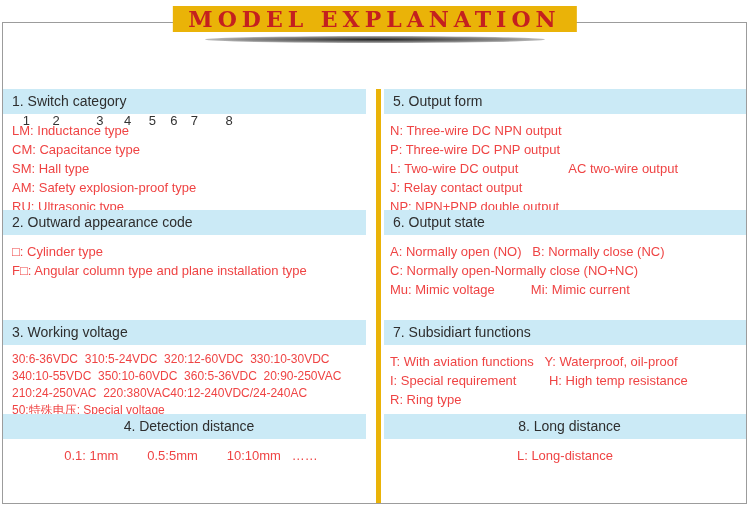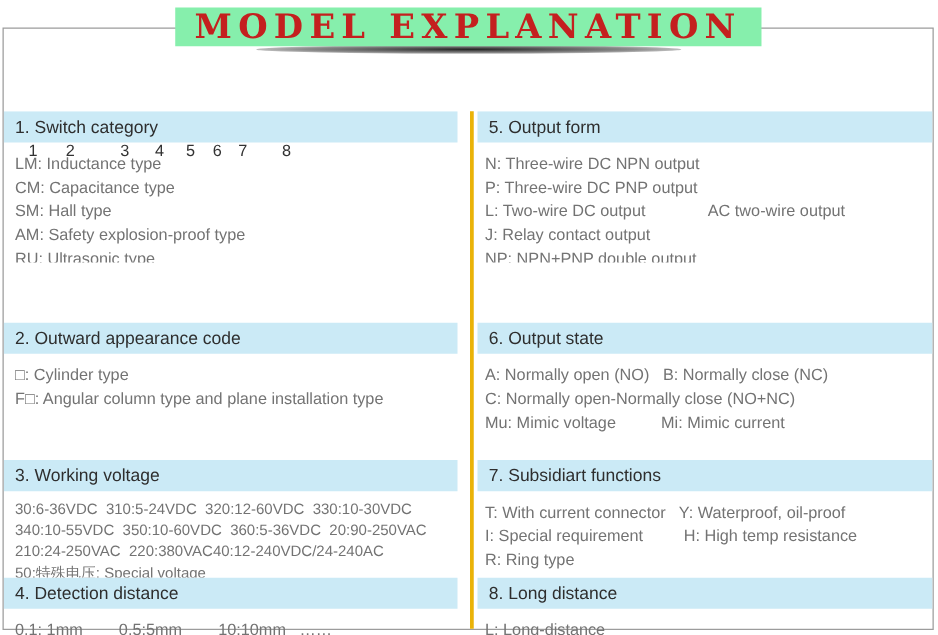--- a/index.html
+++ b/index.html
@@ -12,23 +12,23 @@
   }
   .page { position:relative; width:750px; height:508px; background:#fff; overflow:hidden; }
 
   .content-box {
     position:absolute; left:2px; top:22px; width:745px; height:482px;
     border:1px solid #9c9c9c; background:#fff;
   }
 
   .page-title {
     position:absolute; top:-17px; left:50%; transform:translateX(-50%);
-    background:#86efac; padding:0 16px;
+    background:#eab308; padding:0 16px;
     font-family:"DejaVu Serif", serif; font-weight:bold;
-    font-size:27px; letter-spacing:5px; color:#c4201f;
+    font-size:22px; letter-spacing:5px; color:#c4201f;
     white-space:nowrap; z-index:2;
   }
   .title-shadow {
     position:absolute; top:13px; left:50%; transform:translateX(-50%);
     width:340px; height:7px; border-radius:50%;
     background:radial-gradient(ellipse at center, rgba(25,25,25,0.95) 0%, rgba(45,45,45,0.55) 55%, rgba(120,120,120,0.15) 85%, rgba(255,255,255,0) 100%);
     z-index:1;
   }
 
   
@@ -36,33 +36,33 @@
   .code-row { display:flex; align-items:center; gap:9px;margin-top:44px; }
   .code-part { text-align:center; font-size:15px; color:#4a4a4a; }
   .code-char { display:block; padding:0 1px 1px 1px; border-bottom:1px solid #5a5a5a; line-height:16px; }
   .code-part.no-u .code-char { border-bottom:none; }
   .code-part.dash .code-char { position:relative; top:4px; }
   .code-num { display:block; padding-top:3px; font-size:13px; color:#333; line-height:13px; min-height:16px; }
 
   
   .table { position:absolute; top:66px; left:0; right:0; bottom:0; display:flex; }
   .col-left { width:373px; }
-  .col-right { flex:1; border-left:3px solid #eab308; }
+  .col-right { flex:1; border-left:5px solid #eab308; }
   .section { overflow:hidden; }
   .row-a { height:121px; }
-  .row-b { height:110px;margin-top:48px; }
+  .row-b { height:110px; }
   .row-c { height:94px; }
-  .row-d { height:66px; }
+  .row-d { height:66px;text-align:center; }
   .sec-header {
     height:25px; line-height:25px; background:#cbeaf6;
     padding-left:9px; font-size:14px; color:#2e2e2e;
   }
   .col-left .sec-header { margin-right:10px; }
   .col-right .sec-header { margin-left:3px; }
-  .sec-body { padding:7px 6px 0 9px; font-size:13px; line-height:19px; color:#737373; }
+  .sec-body { padding:7px 6px 0 9px; font-size:13px; line-height:19px; color:#ef4444; }
   .sec-working-voltage .sec-body { font-size:12px; line-height:17px; padding-top:6px; }
   .line { white-space:pre-wrap; }
 </style>
 </head>
 <body>
 
 <div class="page">
   <div class="content-box">
 
     <div class="page-title">MODEL EXPLANATION</div>
@@ -172,21 +172,21 @@
           <div class="sec-body">
             <div class="line">A: Normally open (NO)   B: Normally close (NC)</div>
             <div class="line">C: Normally open-Normally close (NO+NC)</div>
             <div class="line">Mu: Mimic voltage          Mi: Mimic current</div>
           </div>
         </div>
 
         <div class="section row-c sec-subsidiary-functions">
           <div class="sec-header">7. Subsidiart functions</div>
           <div class="sec-body">
-            <div class="line">T: With current connector   Y: Waterproof, oil-proof</div>
+            <div class="line">T: With aviation functions   Y: Waterproof, oil-proof</div>
             <div class="line">I: Special requirement         H: High temp resistance</div>
             <div class="line">R: Ring type</div>
           </div>
         </div>
 
         <div class="section row-d sec-long-distance">
           <div class="sec-header">8. Long distance</div>
           <div class="sec-body">
             <div class="line">L: Long-distance</div>
           </div>

